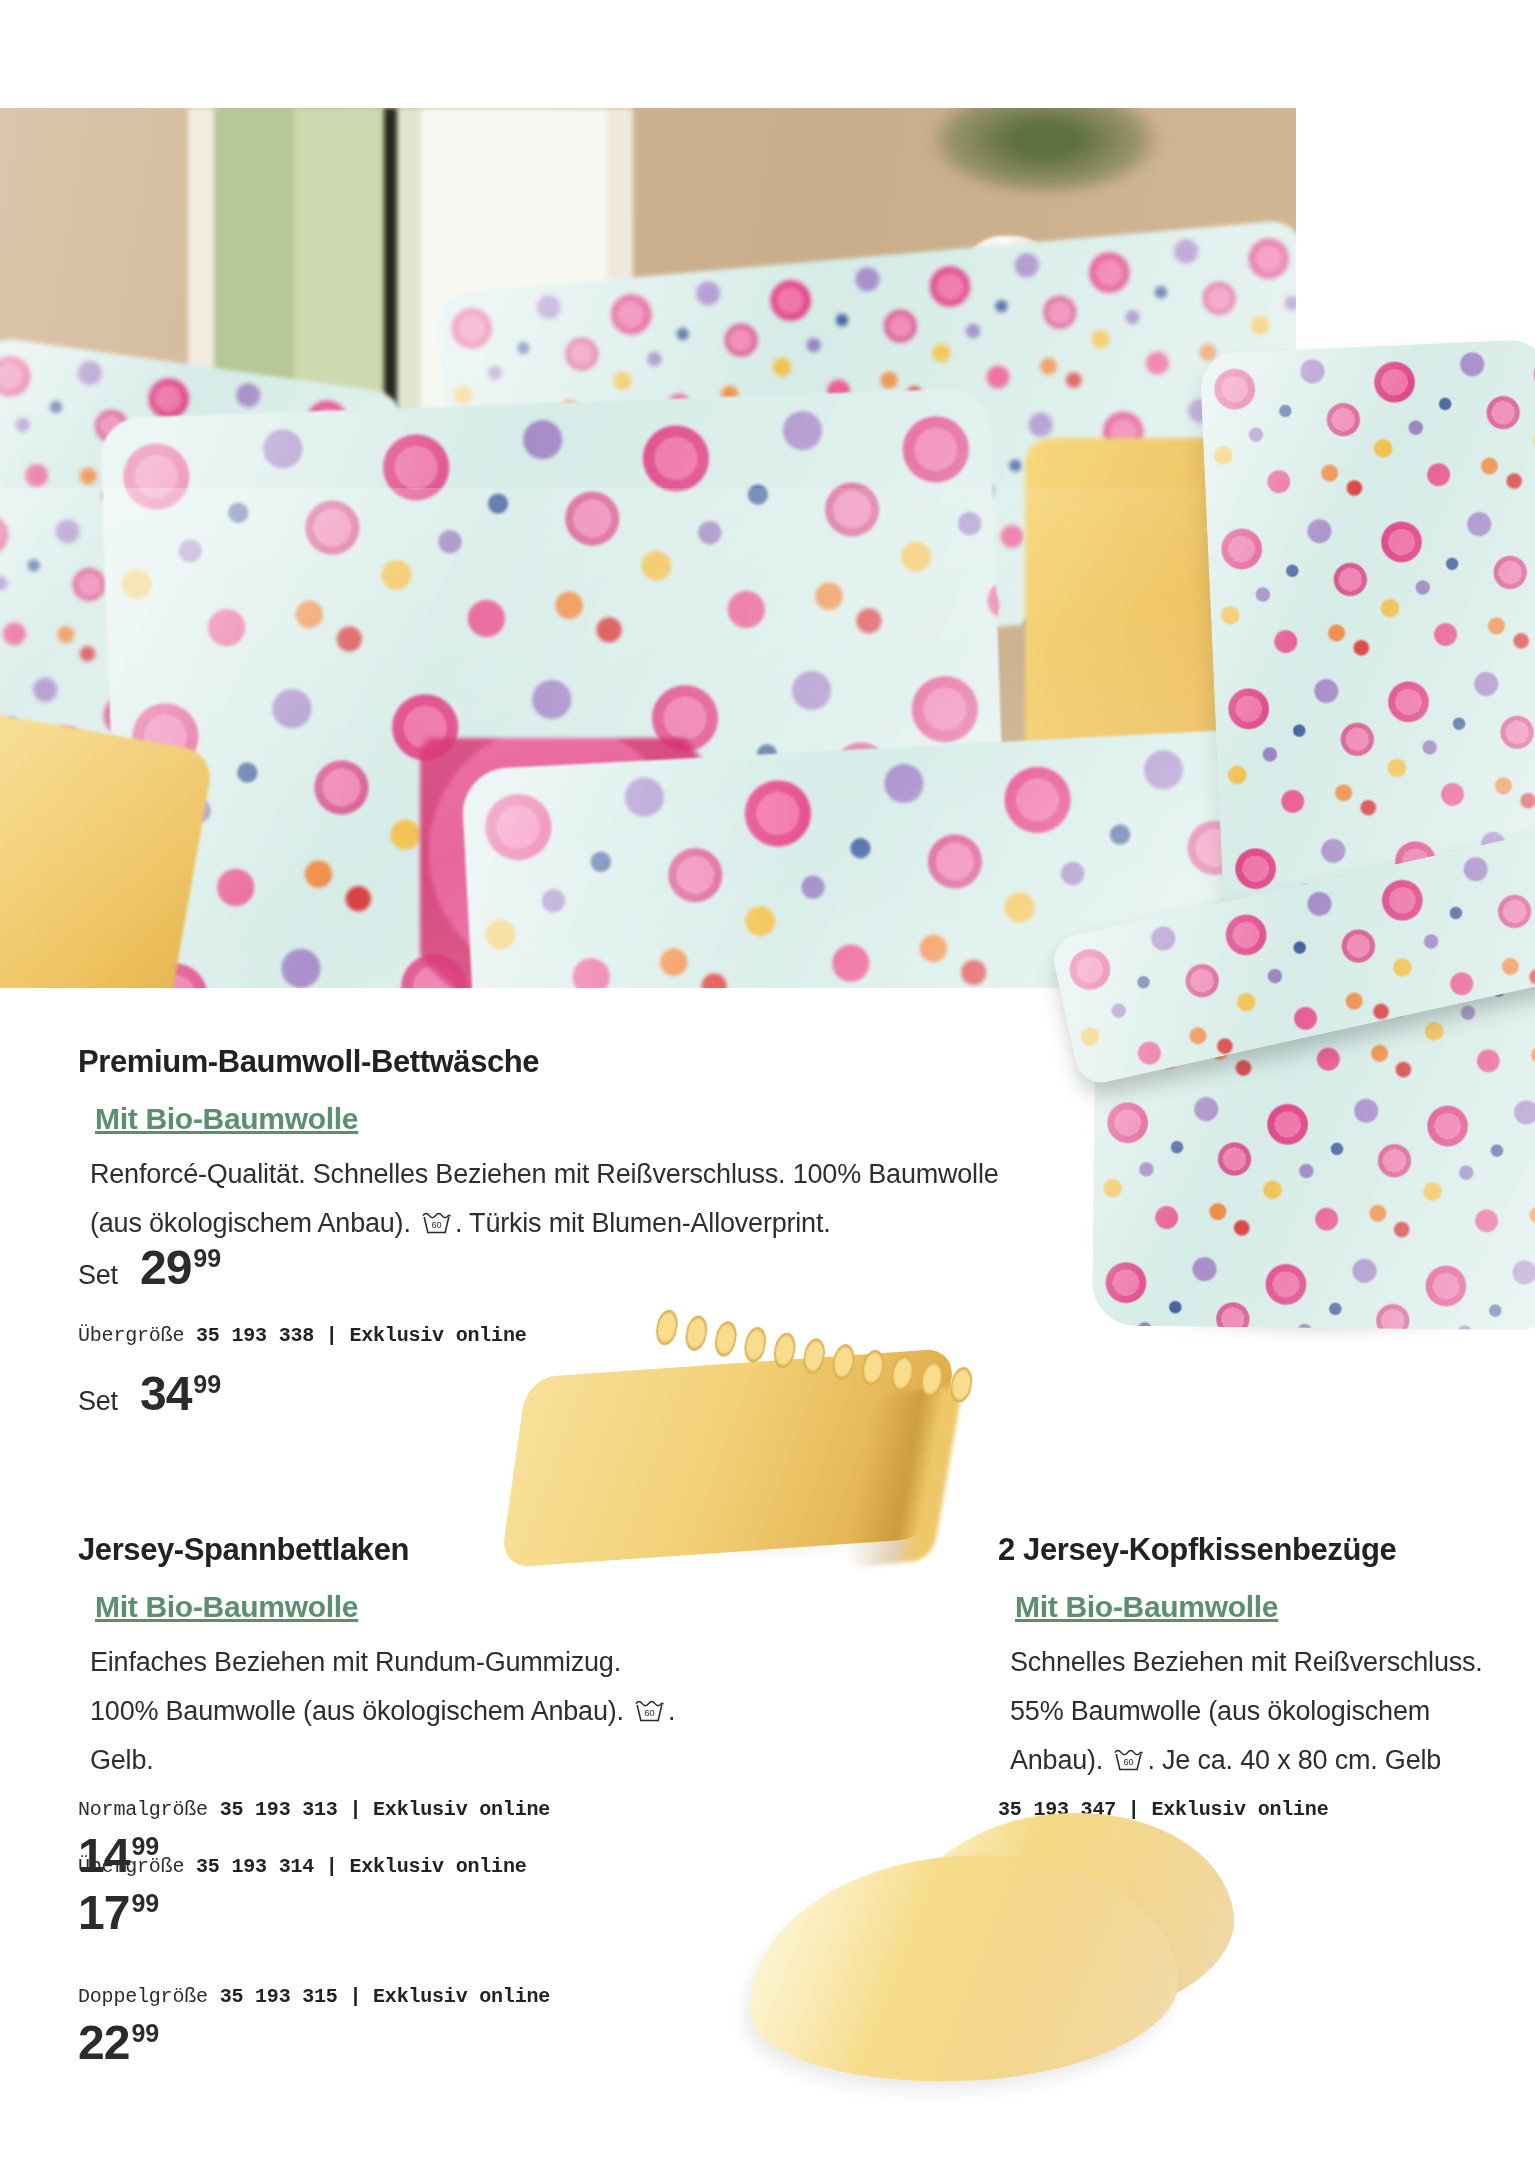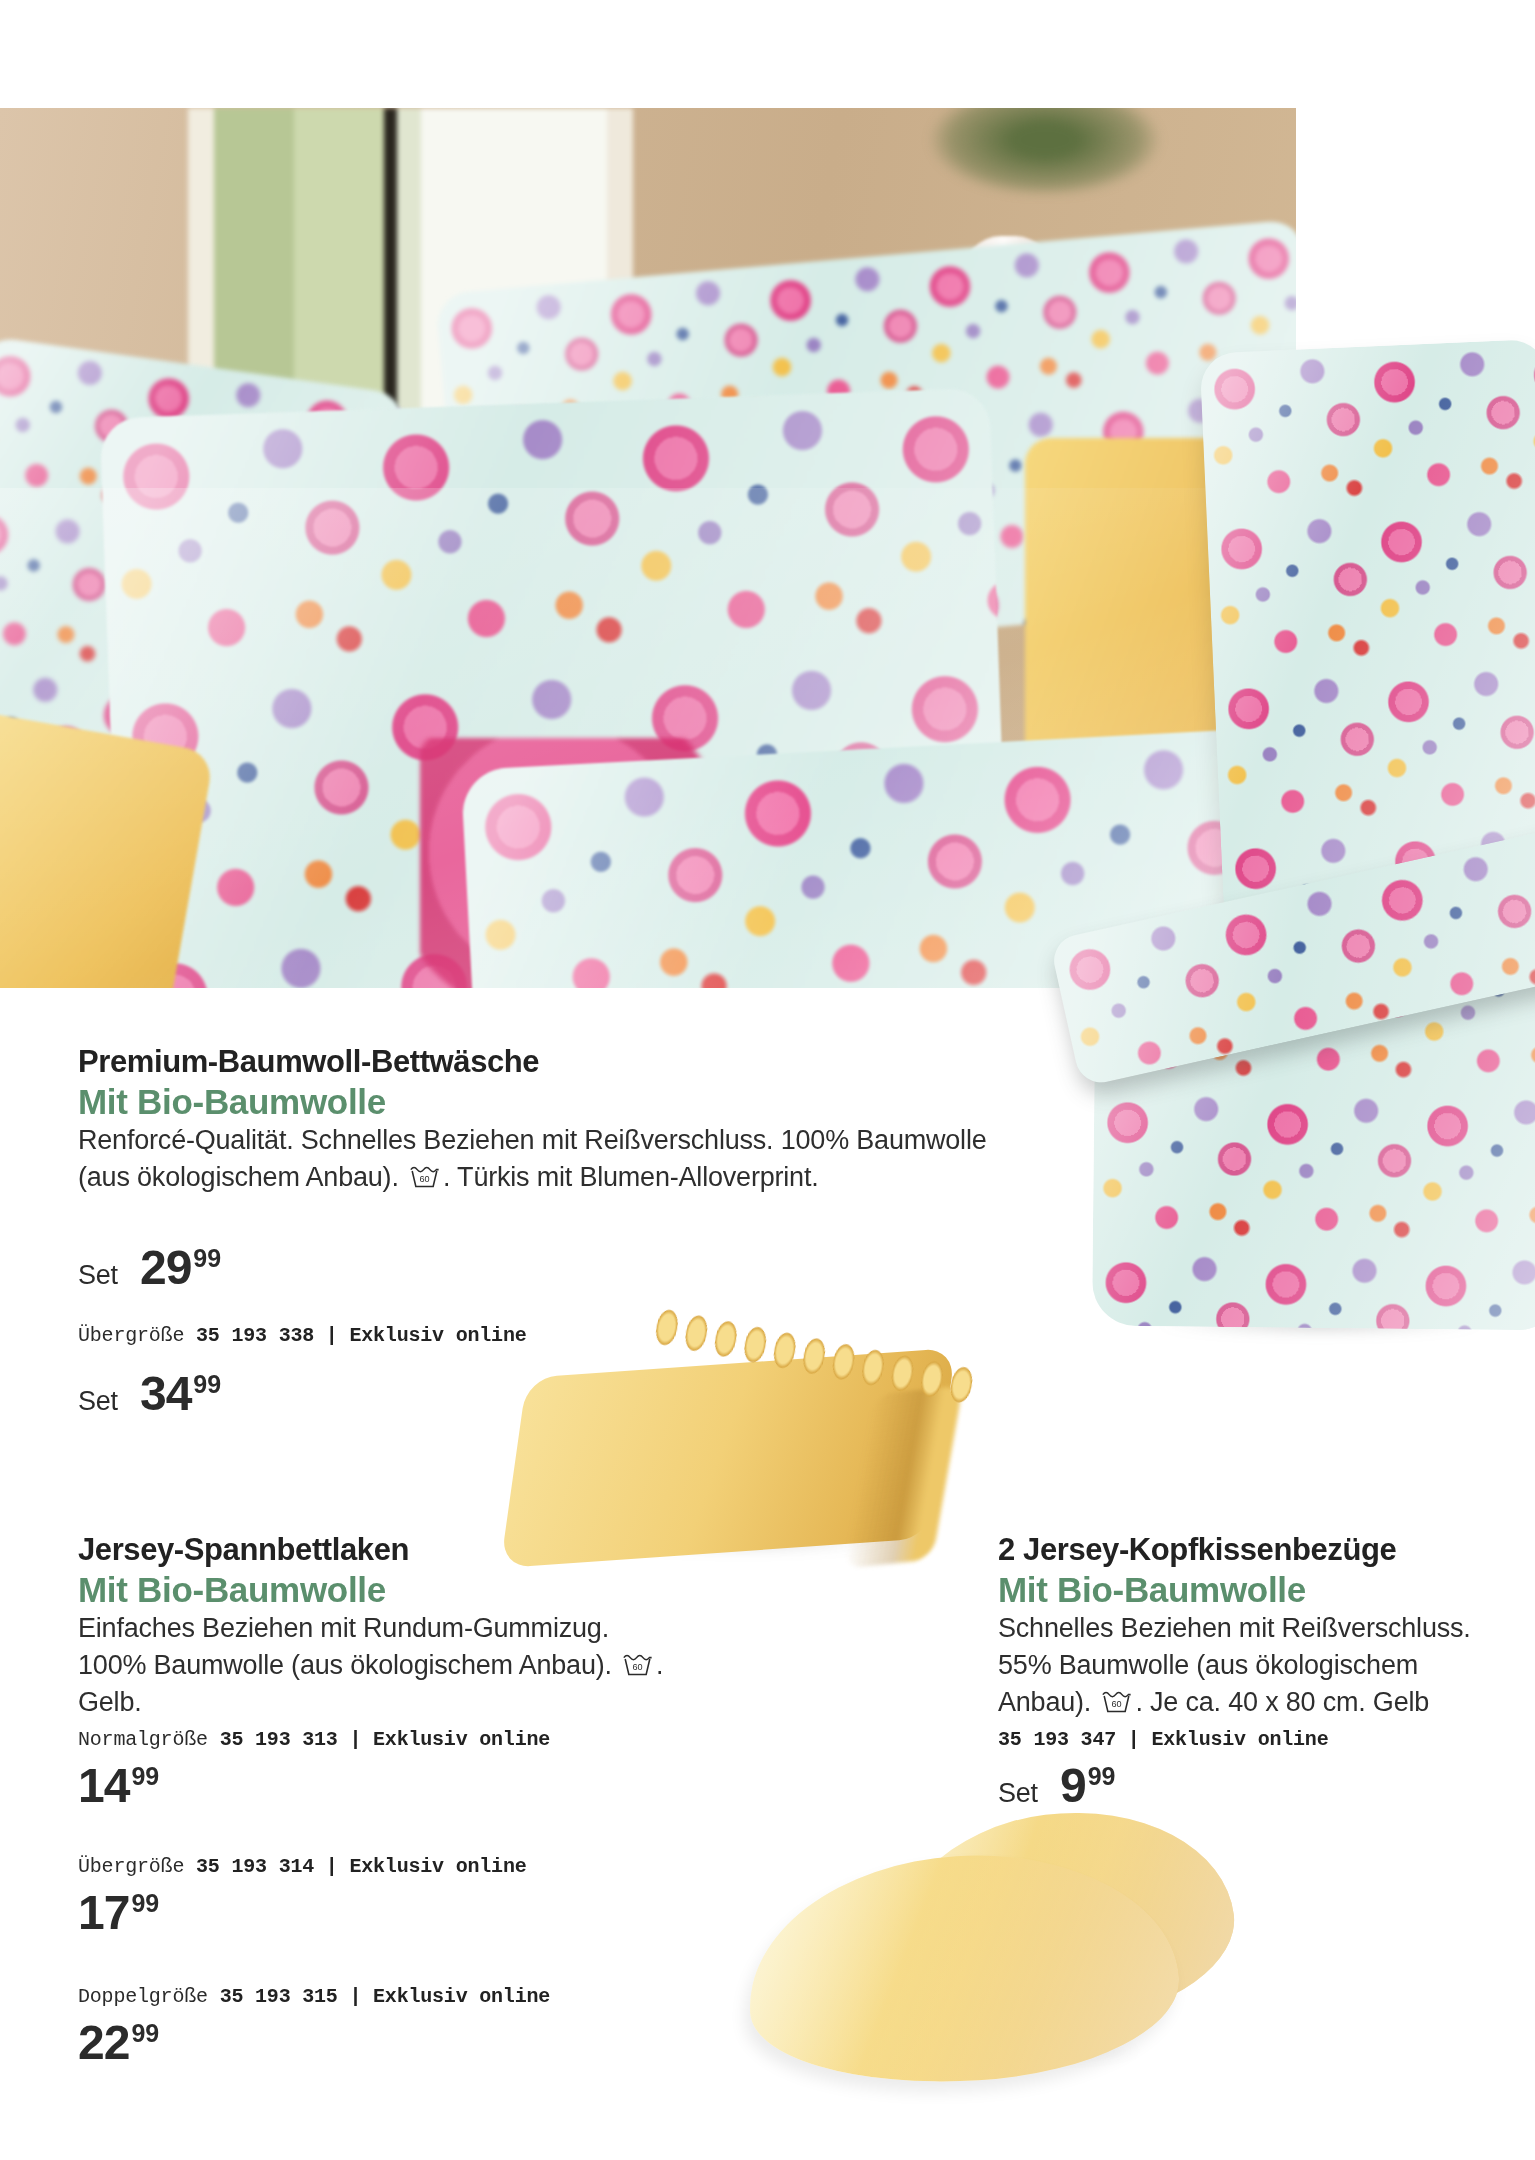--- a/index.html
+++ b/index.html
@@ -94,22 +94,22 @@
   .p-back{position:absolute;left:135px;top:6px;width:350px;height:210px;transform:rotate(-7deg);
     border-radius:50% 50% 46% 54%/66% 58% 42% 34%;
     background:linear-gradient(120deg,#f9e8a5 0%,#f3d278 55%,#e2b150 100%);}
   .p-front{position:absolute;left:0px;top:48px;width:430px;height:225px;transform:rotate(-3.5deg);
     border-radius:50% 50% 48% 52%/64% 60% 40% 36%;
     background:linear-gradient(115deg,#fbeeb2 0%,#f5d67e 50%,#e8ba57 95%);
     box-shadow:-6px 10px 16px rgba(0,0,0,.08);}
 
   
   .ptitle{font-size:31px;font-weight:bold;letter-spacing:-.4px;color:#222;line-height:40px;margin:0;}
-  .psub{font-size:35px;font-weight:bold;letter-spacing:-.3px;line-height:40px;margin:0;}
-  .desc{font-size:27px;line-height:37px;letter-spacing:-.2px;color:#2e2e2e;margin:0;white-space:nowrap;}
+  .psub{font-size:30px;font-weight:bold;letter-spacing:-.3px;line-height:40px;margin:17px;text-decoration:underline;}
+  .desc{font-size:27px;line-height:37px;letter-spacing:-.2px;color:#2e2e2e;margin:12px;white-space:nowrap;}
   .desc b, .variant b{font-weight:bold;color:#222;}
   .variant{font-size:20px;line-height:40px;letter-spacing:-.2px;margin:0;white-space:nowrap;font-family:Liberation Mono, monospace;}
   .price{display:flex;align-items:baseline;margin-top:8px;}
   .price .set{font-size:27px;font-weight:normal;margin-right:22px;letter-spacing:-.2px;}
   .price .int{font-size:48px;font-weight:bold;letter-spacing:-1px;line-height:48px;}
   .price .sup{font-size:25px;font-weight:bold;display:inline-block;transform:translateY(-17px);margin-left:2px;}
   .wash{vertical-align:-4px;margin:0 3px;}
 </style>
 </head>
 <body>

